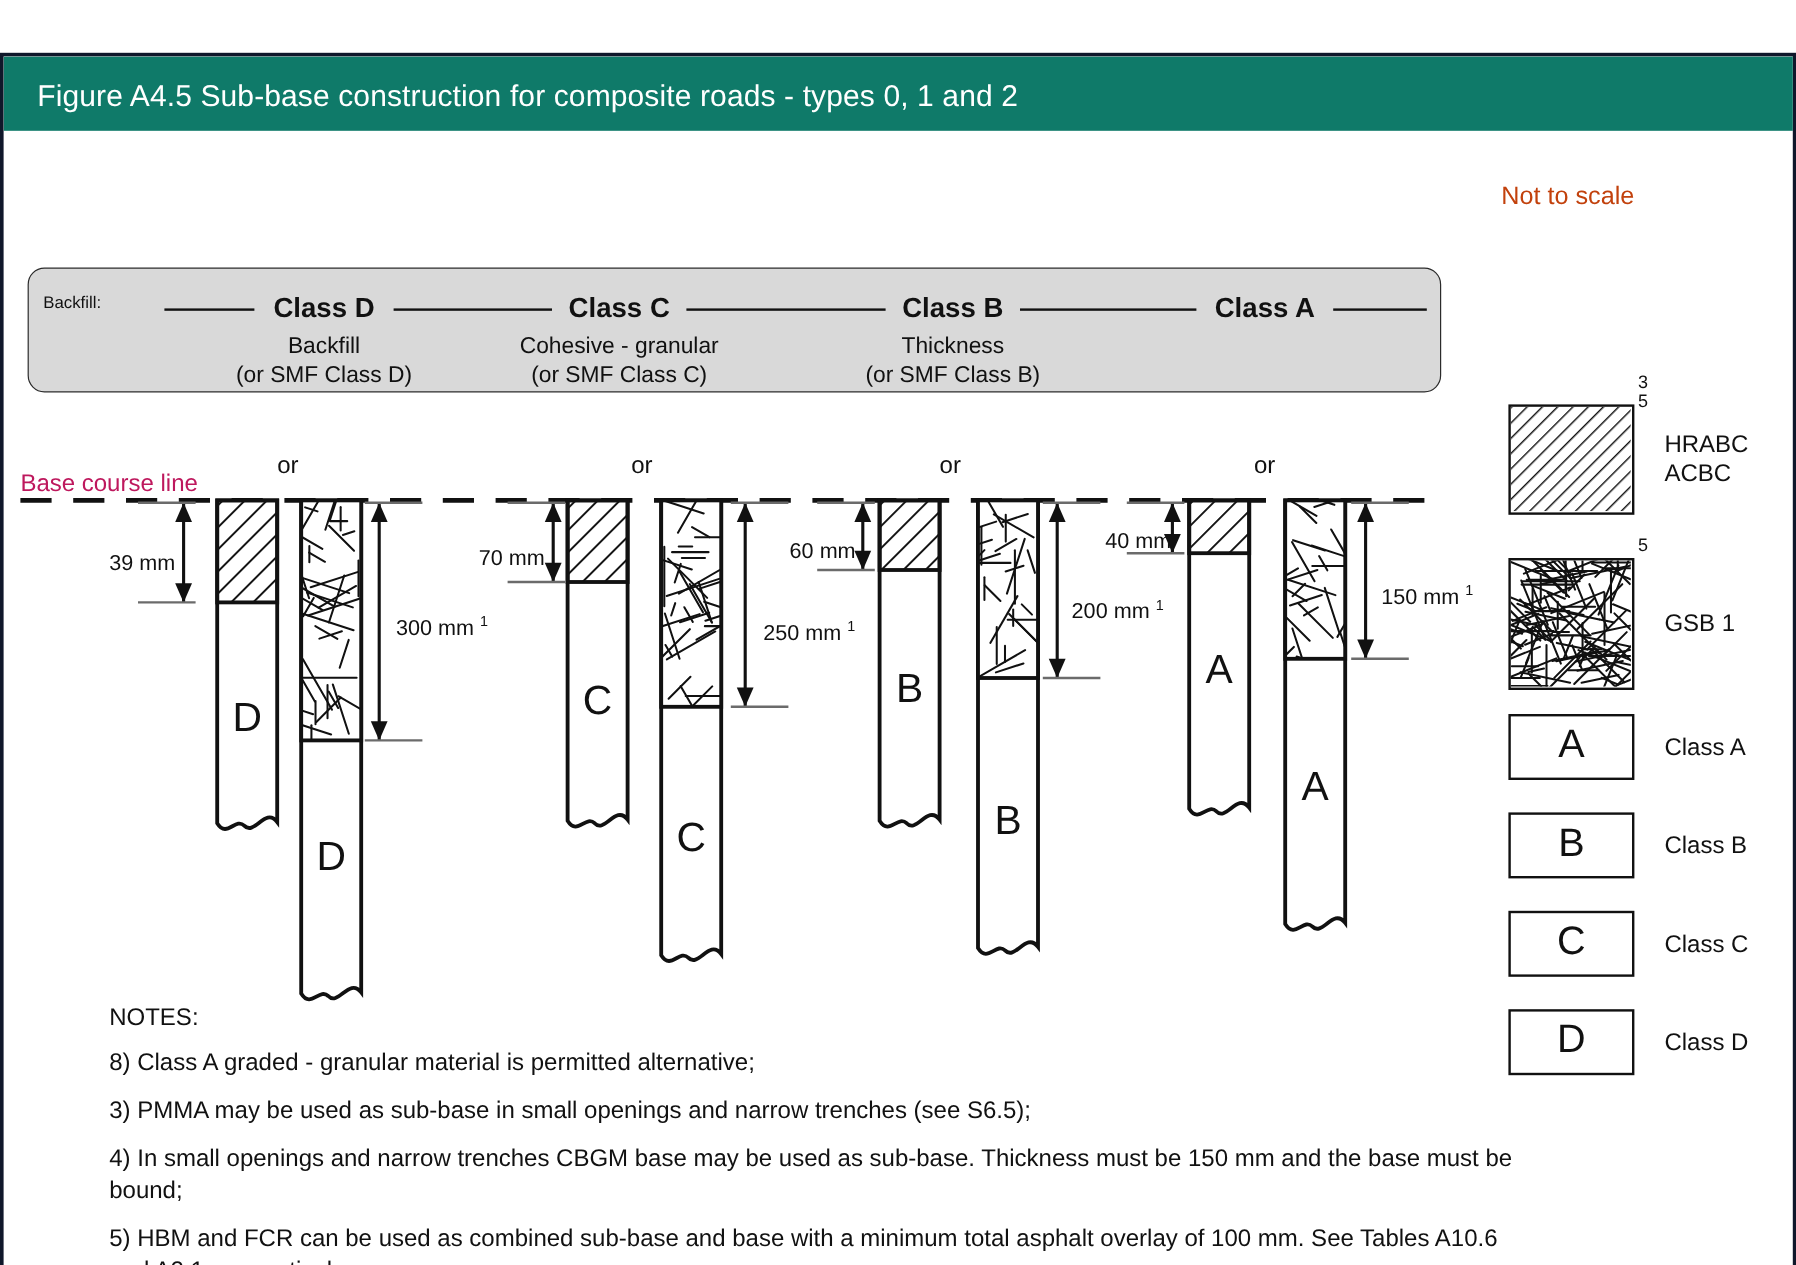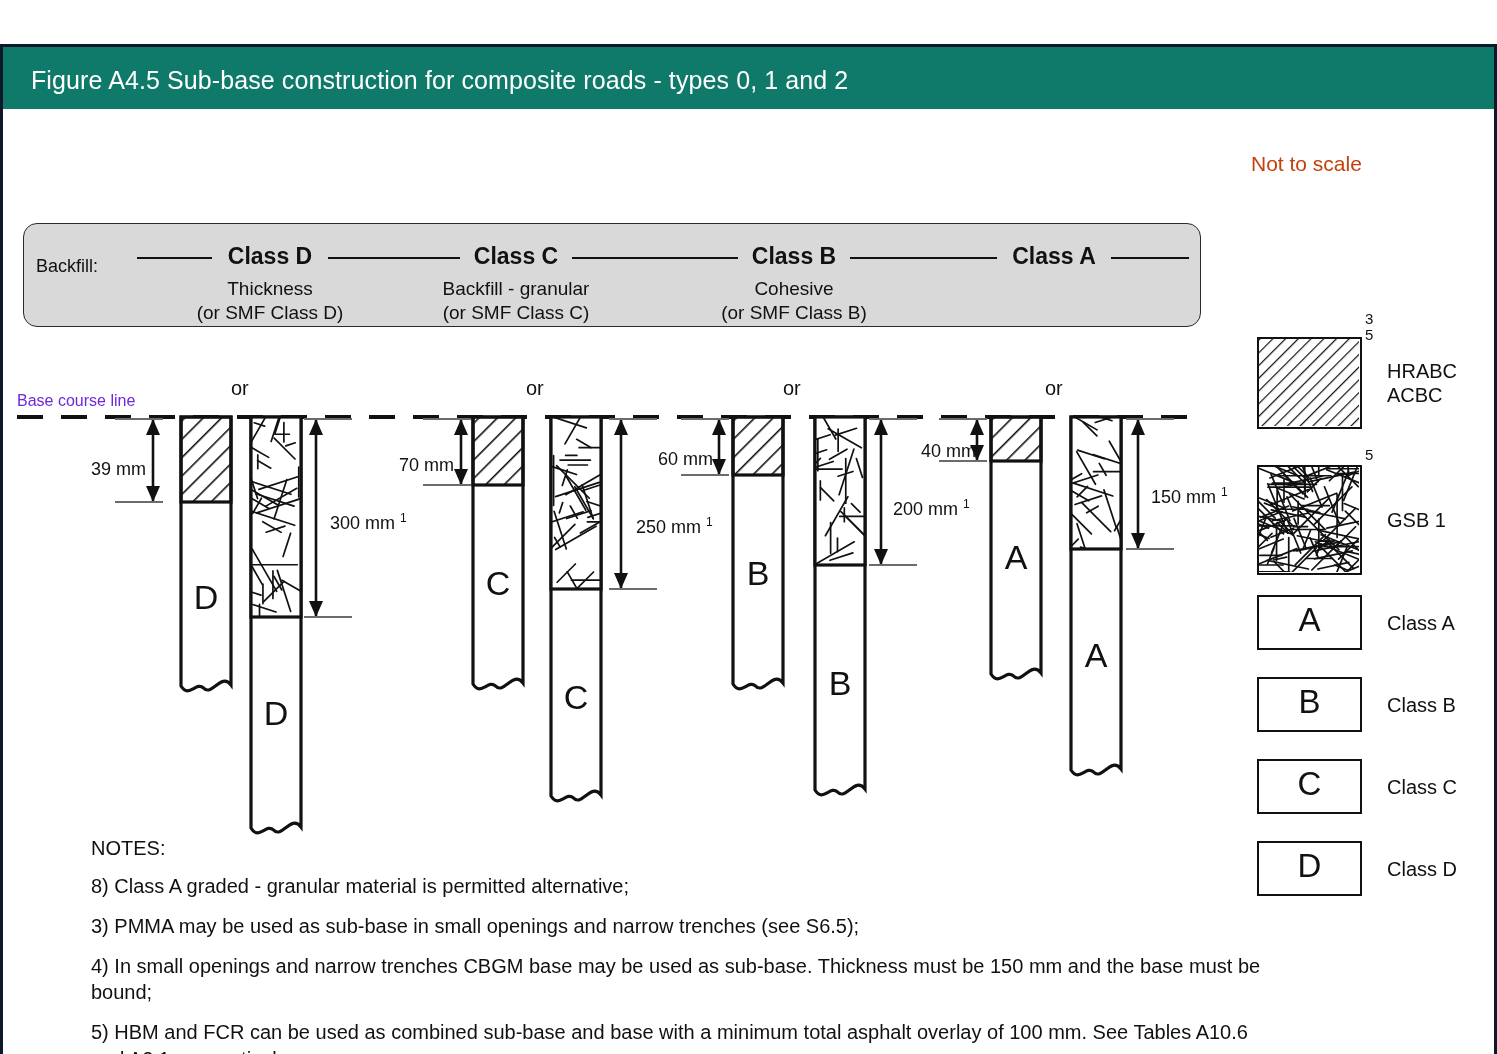--- a/index.html
+++ b/index.html
@@ -21,31 +21,31 @@
   }
   #nts{
     position:absolute;left:1248px;top:105px;font-size:21px;color:#c2410c;white-space:nowrap;
   }
   
   #backfill{
     position:absolute;left:20px;top:176px;width:1178px;height:104px;
     background:#d9d9d9;border:1.5px solid #2b2b2b;border-radius:14px;
     box-sizing:border-box;
   }
-  #bf-label{position:absolute;left:12px;top:32px;font-size:18px;color:#111;}
+  #bf-label{position:absolute;left:12px;top:20px;font-size:14px;color:#111;}
   .bf-col{position:absolute;top:0;text-align:center;}
   .bf-name{font-size:23px;font-weight:bold;color:#111;position:relative;top:19px;white-space:nowrap;}
   .bf-sub{font-size:19px;color:#111;position:relative;top:26px;line-height:1.24;white-space:nowrap;}
   .bf-rule{position:absolute;top:33px;height:0;border-top:2.4px solid #111;}
   
   #canvas{position:absolute;left:0;top:0;width:1497px;height:1054px;pointer-events:none;}
   .ortext{position:absolute;font-size:20px;color:#111;}
   .dimtext{position:absolute;font-size:18px;color:#111;white-space:nowrap;}
   .dimtext sup{font-size:12px;}
-  .bclabel{position:absolute;font-size:16px;color:#6d28d9;white-space:nowrap;}
+  .bclabel{position:absolute;font-size:20px;color:#be185d;white-space:nowrap;}
   
   #legend{position:absolute;left:1254px;top:290px;width:230px;}
   .lg-row{position:relative;}
   .lg-text{position:absolute;font-size:20px;color:#111;line-height:1.2;white-space:nowrap;}
   .lg-sup{position:absolute;font-size:15px;color:#111;line-height:1.05;text-align:left;}
   .lg-box{position:absolute;border:2.4px solid #111;background:#fff;box-sizing:border-box;}
   .lg-letter{position:absolute;width:100%;text-align:center;font-size:33px;color:#111;}
   
   #notes{position:absolute;left:88px;top:790px;width:1190px;}
   #notes .nhead{font-size:20px;color:#111;margin-bottom:13px;}
@@ -68,35 +68,35 @@
         <div class="bf-rule" style="left: 113px; width: 75px;"></div>
         <div class="bf-rule" style="left: 304px; width: 132px;"></div>
         <div class="bf-rule" style="left: 548px; width: 166px;"></div>
         <div class="bf-rule" style="left: 826px; width: 147px;"></div>
         <div class="bf-rule" style="left: 1087px; width: 78px;"></div>
       </div>
     <div id="bf-cols">
         <div class="bf-col" style="left: 86px; width: 320px;">
           <div class="bf-name">Class D</div>
           <div class="bf-sub">
-            <div>Thickness</div>
+            <div>Backfill</div>
             <div>(or SMF Class D)</div>
           </div>
         </div>
         <div class="bf-col" style="left: 332px; width: 320px;">
           <div class="bf-name">Class C</div>
           <div class="bf-sub">
-            <div>Backfill - granular</div>
+            <div>Cohesive - granular</div>
             <div>(or SMF Class C)</div>
           </div>
         </div>
         <div class="bf-col" style="left: 610px; width: 320px;">
           <div class="bf-name">Class B</div>
           <div class="bf-sub">
-            <div>Cohesive</div>
+            <div>Thickness</div>
             <div>(or SMF Class B)</div>
           </div>
         </div>
         <div class="bf-col" style="left: 870px; width: 320px;">
           <div class="bf-name">Class A</div>
         </div>
       </div>
   </div>
 
   <svg id="canvas" viewBox="0 0 1497 1054">

